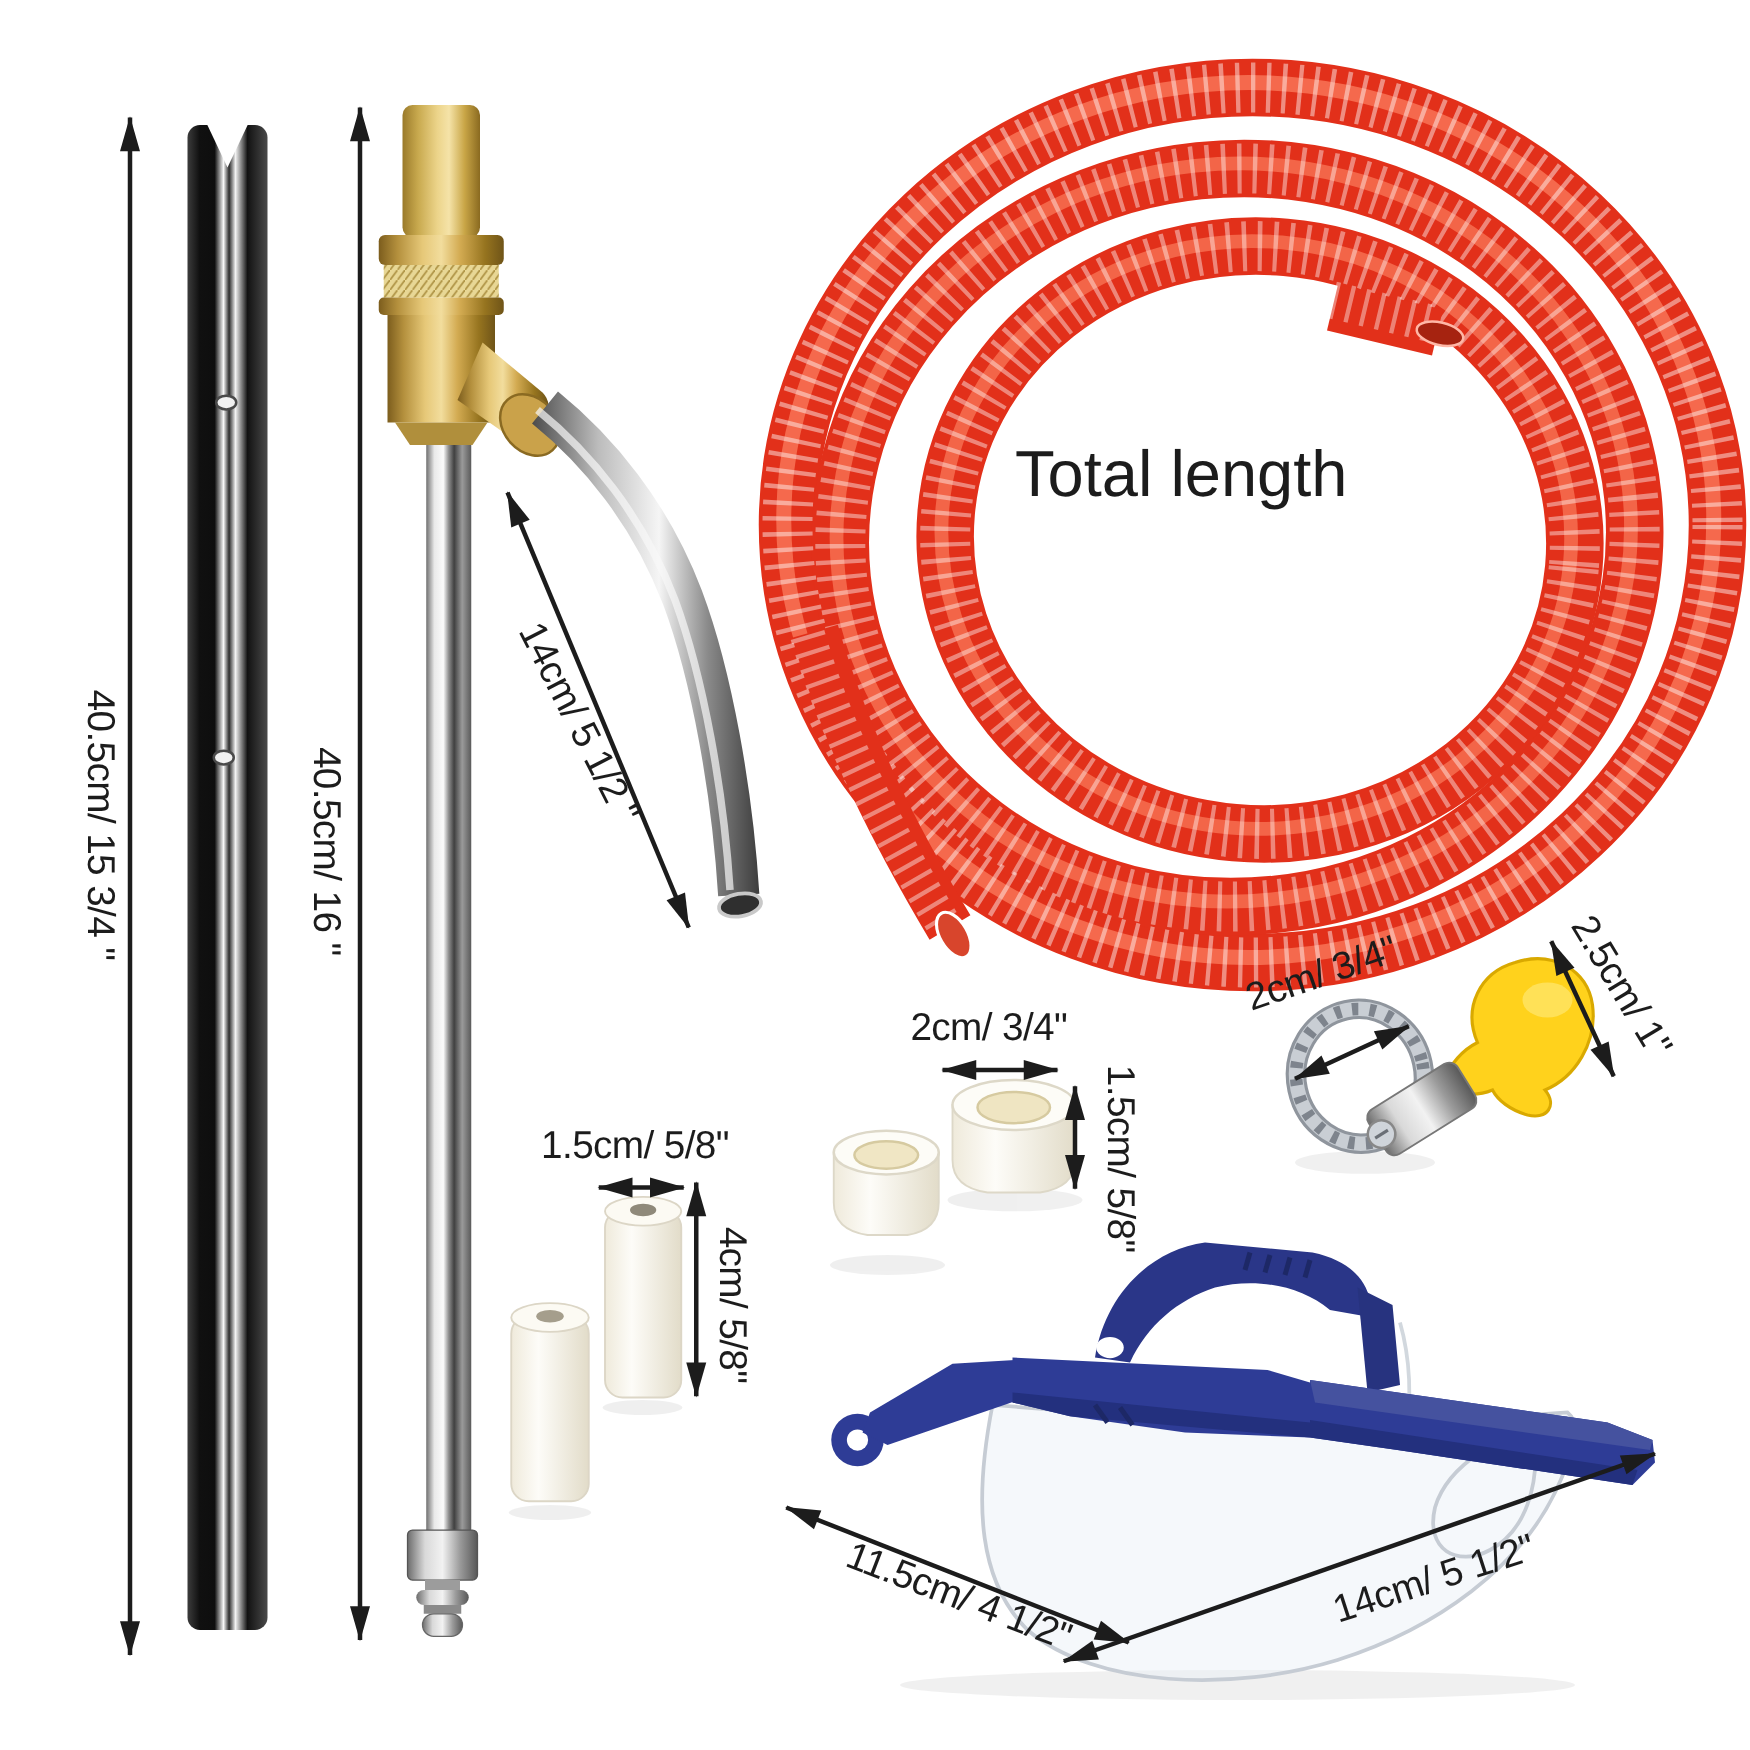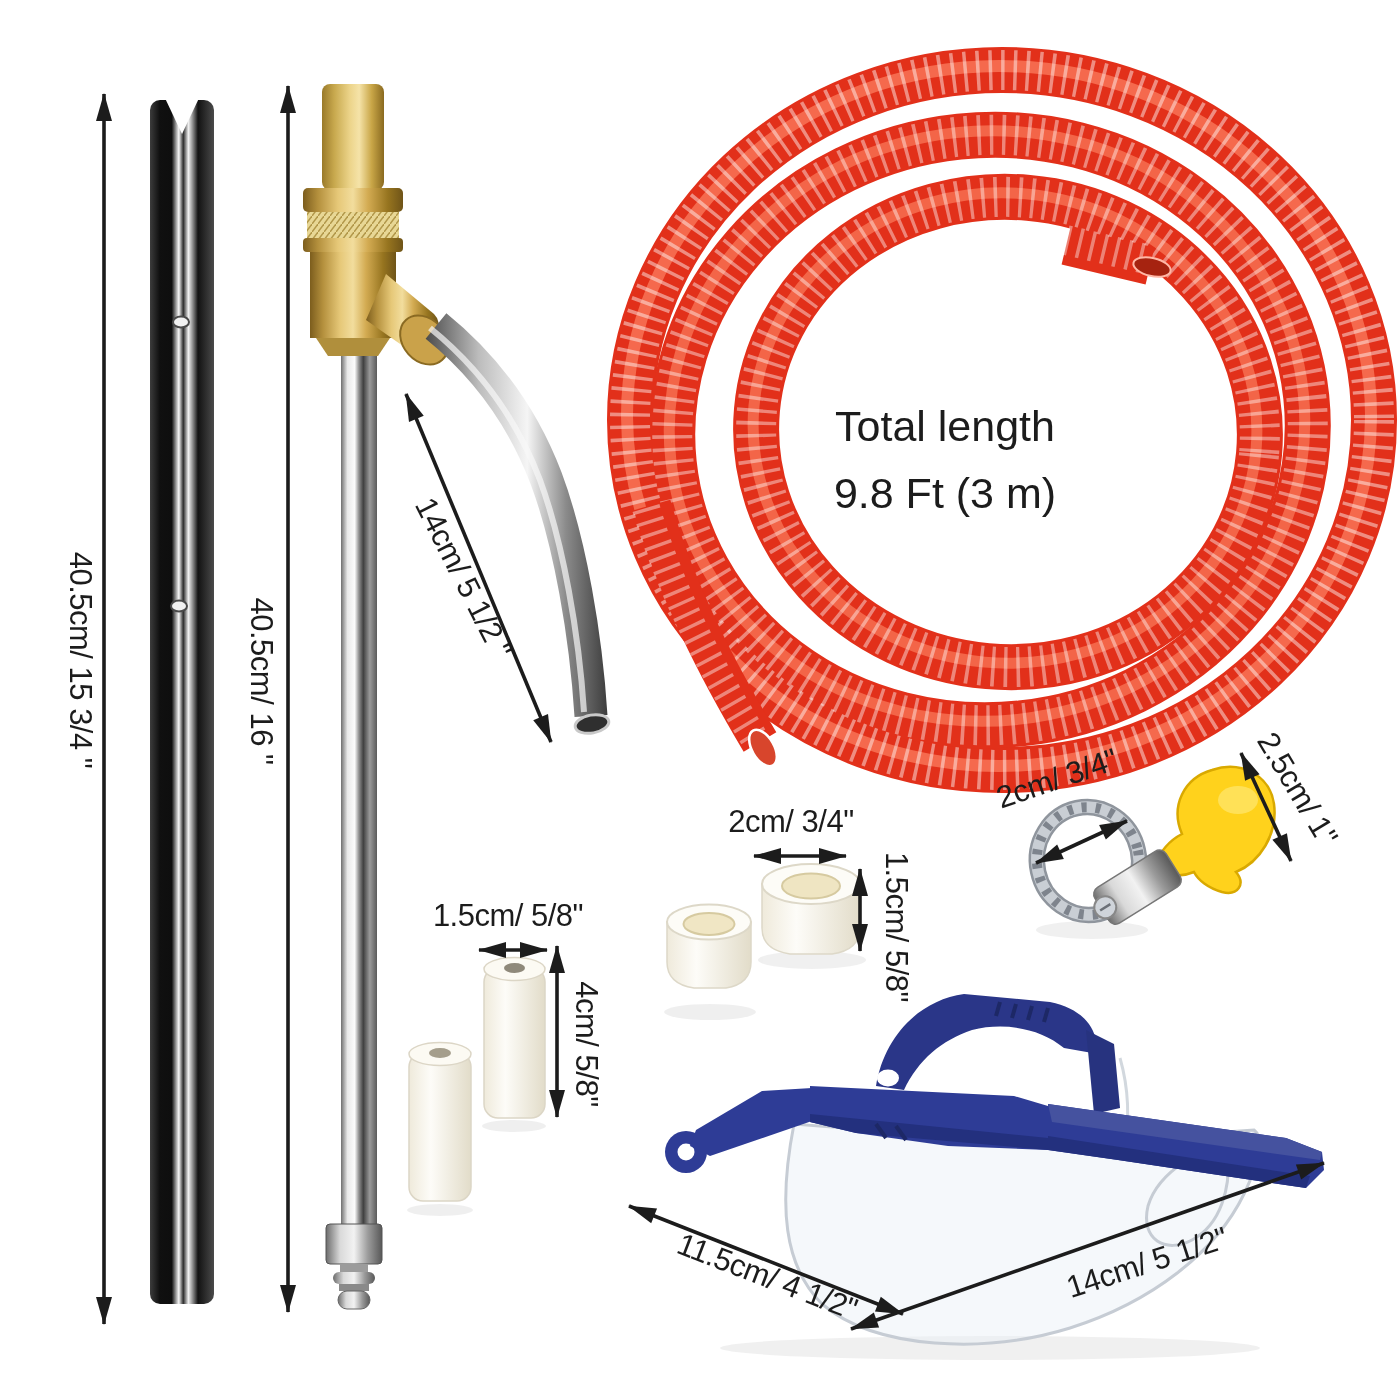--- a/index.html
+++ b/index.html
@@ -7,21 +7,21 @@
     position:relative;width:1400px;height:1400px;background:var(--background,#fff);
     font-family:"Liberation Sans", sans-serif;overflow:hidden;
   }
   .art{position:absolute;left:0;top:0;}
   .dim{
     position:absolute;white-space:nowrap;color:var(--annotation_black,#1c1c1c);
     font-size:31px;font-weight:500;letter-spacing:-0.5px;
     transform:translate(-50%,-50%) rotate(var(--r,0deg));
     transform-origin:center center;
   }
-  .hose-line{font-size:43px;font-weight:500;letter-spacing:0;margin-top:46px;}
+  .hose-line{font-size:52px;font-weight:500;letter-spacing:0;}
 </style>
 </head>
 <body>
 
 <div class="canvas">
 
   <svg class="art" width="1400" height="1400" viewBox="0 0 1400 1400">
     <defs>
       <marker id="ah" markerUnits="userSpaceOnUse" markerWidth="30" markerHeight="18" refX="28" refY="9" orient="auto-start-reverse">
         <path d="M1,1 L29,9 L1,17 Z" fill="#1c1c1c"></path>
@@ -232,21 +232,20 @@
       <line x1="1241" y1="753" x2="1291" y2="861" marker-start="url(#ah)" marker-end="url(#ah)"></line>
       <line x1="629" y1="1206" x2="903" y2="1314" marker-start="url(#ah)" marker-end="url(#ah)"></line>
       <line x1="851" y1="1329" x2="1324" y2="1163" marker-start="url(#ah)" marker-end="url(#ah)"></line>
     </g>
   </svg>
 
   <div class="dim" style="left:80px;top:660px;--r:90deg;">40.5cm/ 15 3/4 "</div>
   <div class="dim" style="left:261px;top:681px;--r:90deg;">40.5cm/ 16 "</div>
   <div class="dim" style="left:463px;top:578px;--r:63deg;">14cm/ 5 1/2 "</div>
   <div class="dim hose-line" style="left:945px;top:380px;">Total length</div>
-  <div class="dim hose-line" style="left:945px;top:447px;">9.8 Ft (3 m)</div>
   <div class="dim" style="left:508px;top:916px;">1.5cm/ 5/8"</div>
   <div class="dim" style="left:586px;top:1044px;--r:90deg;">4cm/ 5/8"</div>
   <div class="dim" style="left:791px;top:822px;">2cm/ 3/4"</div>
   <div class="dim" style="left:896px;top:927px;--r:90deg;">1.5cm/ 5/8"</div>
   <div class="dim" style="left:1057px;top:779px;--r:-19deg;">2cm/ 3/4"</div>
   <div class="dim" style="left:1297px;top:789px;--r:59deg;">2.5cm/ 1"</div>
   <div class="dim" style="left:767px;top:1277px;--r:21deg;">11.5cm/ 4 1/2"</div>
   <div class="dim" style="left:1147px;top:1263px;--r:-18deg;">14cm/ 5 1/2"</div>
 
 </div>

